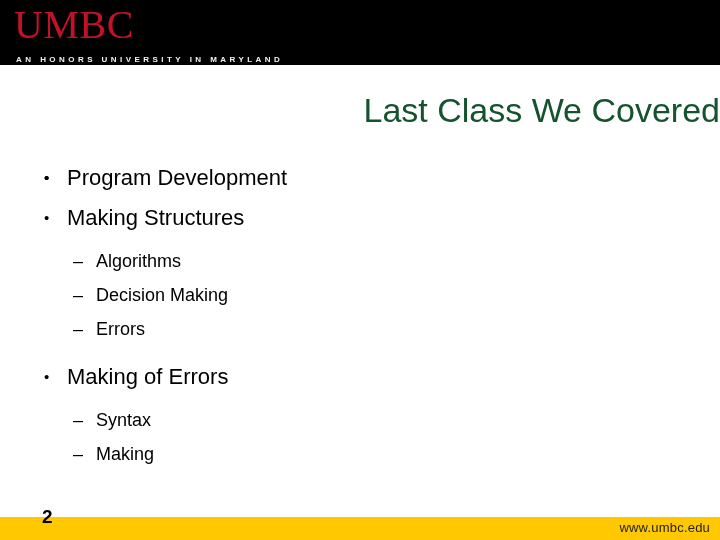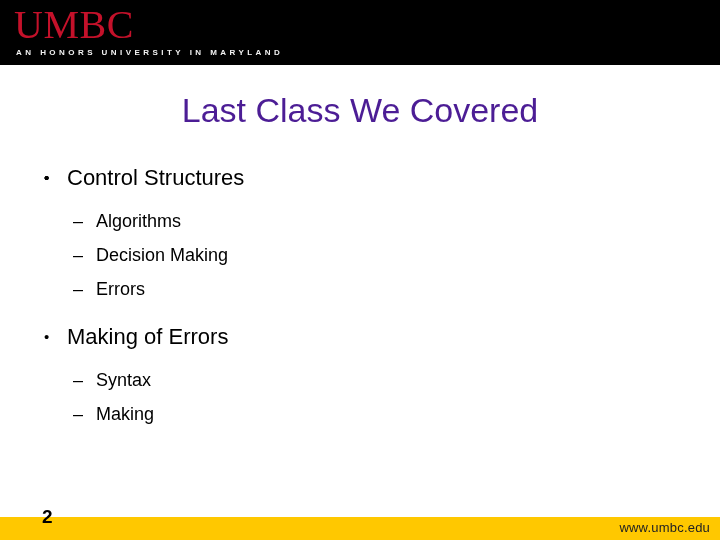--- a/index.html
+++ b/index.html
@@ -38,41 +38,41 @@
     font-size: 40px;
     line-height: 40px;
     letter-spacing: 0.5px;
     color: #C4112A;
     font-weight: 400;
     display: block;
     white-space: nowrap;
   }
   #logo-tagline {
     display: block;
-    margin-top: 3px;
+    margin-top: 10px;
     margin-left: 2px;
     font-family: "Liberation Sans", sans-serif;
     font-size: 8px;
     line-height: 10px;
     font-weight: 700;
     letter-spacing: 3.45px;
     color: #f2f2f2;
     white-space: nowrap;
   }
 
   
   #slide-title {
     position: absolute;
     left: 0;
     top: 89px;
     width: 720px;
-    text-align: center;
+    text-align: right;
     font-size: 34px;
     line-height: 42px;
-    color: #4c1d95;
+    color: #14532d;
     font-weight: 400;
   }
 
   
   #body-content {
     position: absolute;
     left: 44px;
     top: 158px;
     width: 640px;
   }
@@ -159,25 +159,26 @@
   <div id="slide-title">Last Class We Covered</div>
 
   <div id="body-content">
 
     <div class="bullet-l1">
       <span class="marker">•</span>
     </div>
 
     <div class="bullet-l1">
       <span class="marker">•</span>
+      <span>Program Development</span>
     </div>
 
     <div class="bullet-l1">
       <span class="marker">•</span>
-      <span>Control Structures</span>
+      <span>Making Structures</span>
     </div>
 
     <div class="bullet-l2 sub-gap-top">
       <span class="marker">–</span>
       <span>Algorithms</span>
     </div>
 
     <div class="bullet-l2">
       <span class="marker">–</span>
       <span>Decision Making</span>

